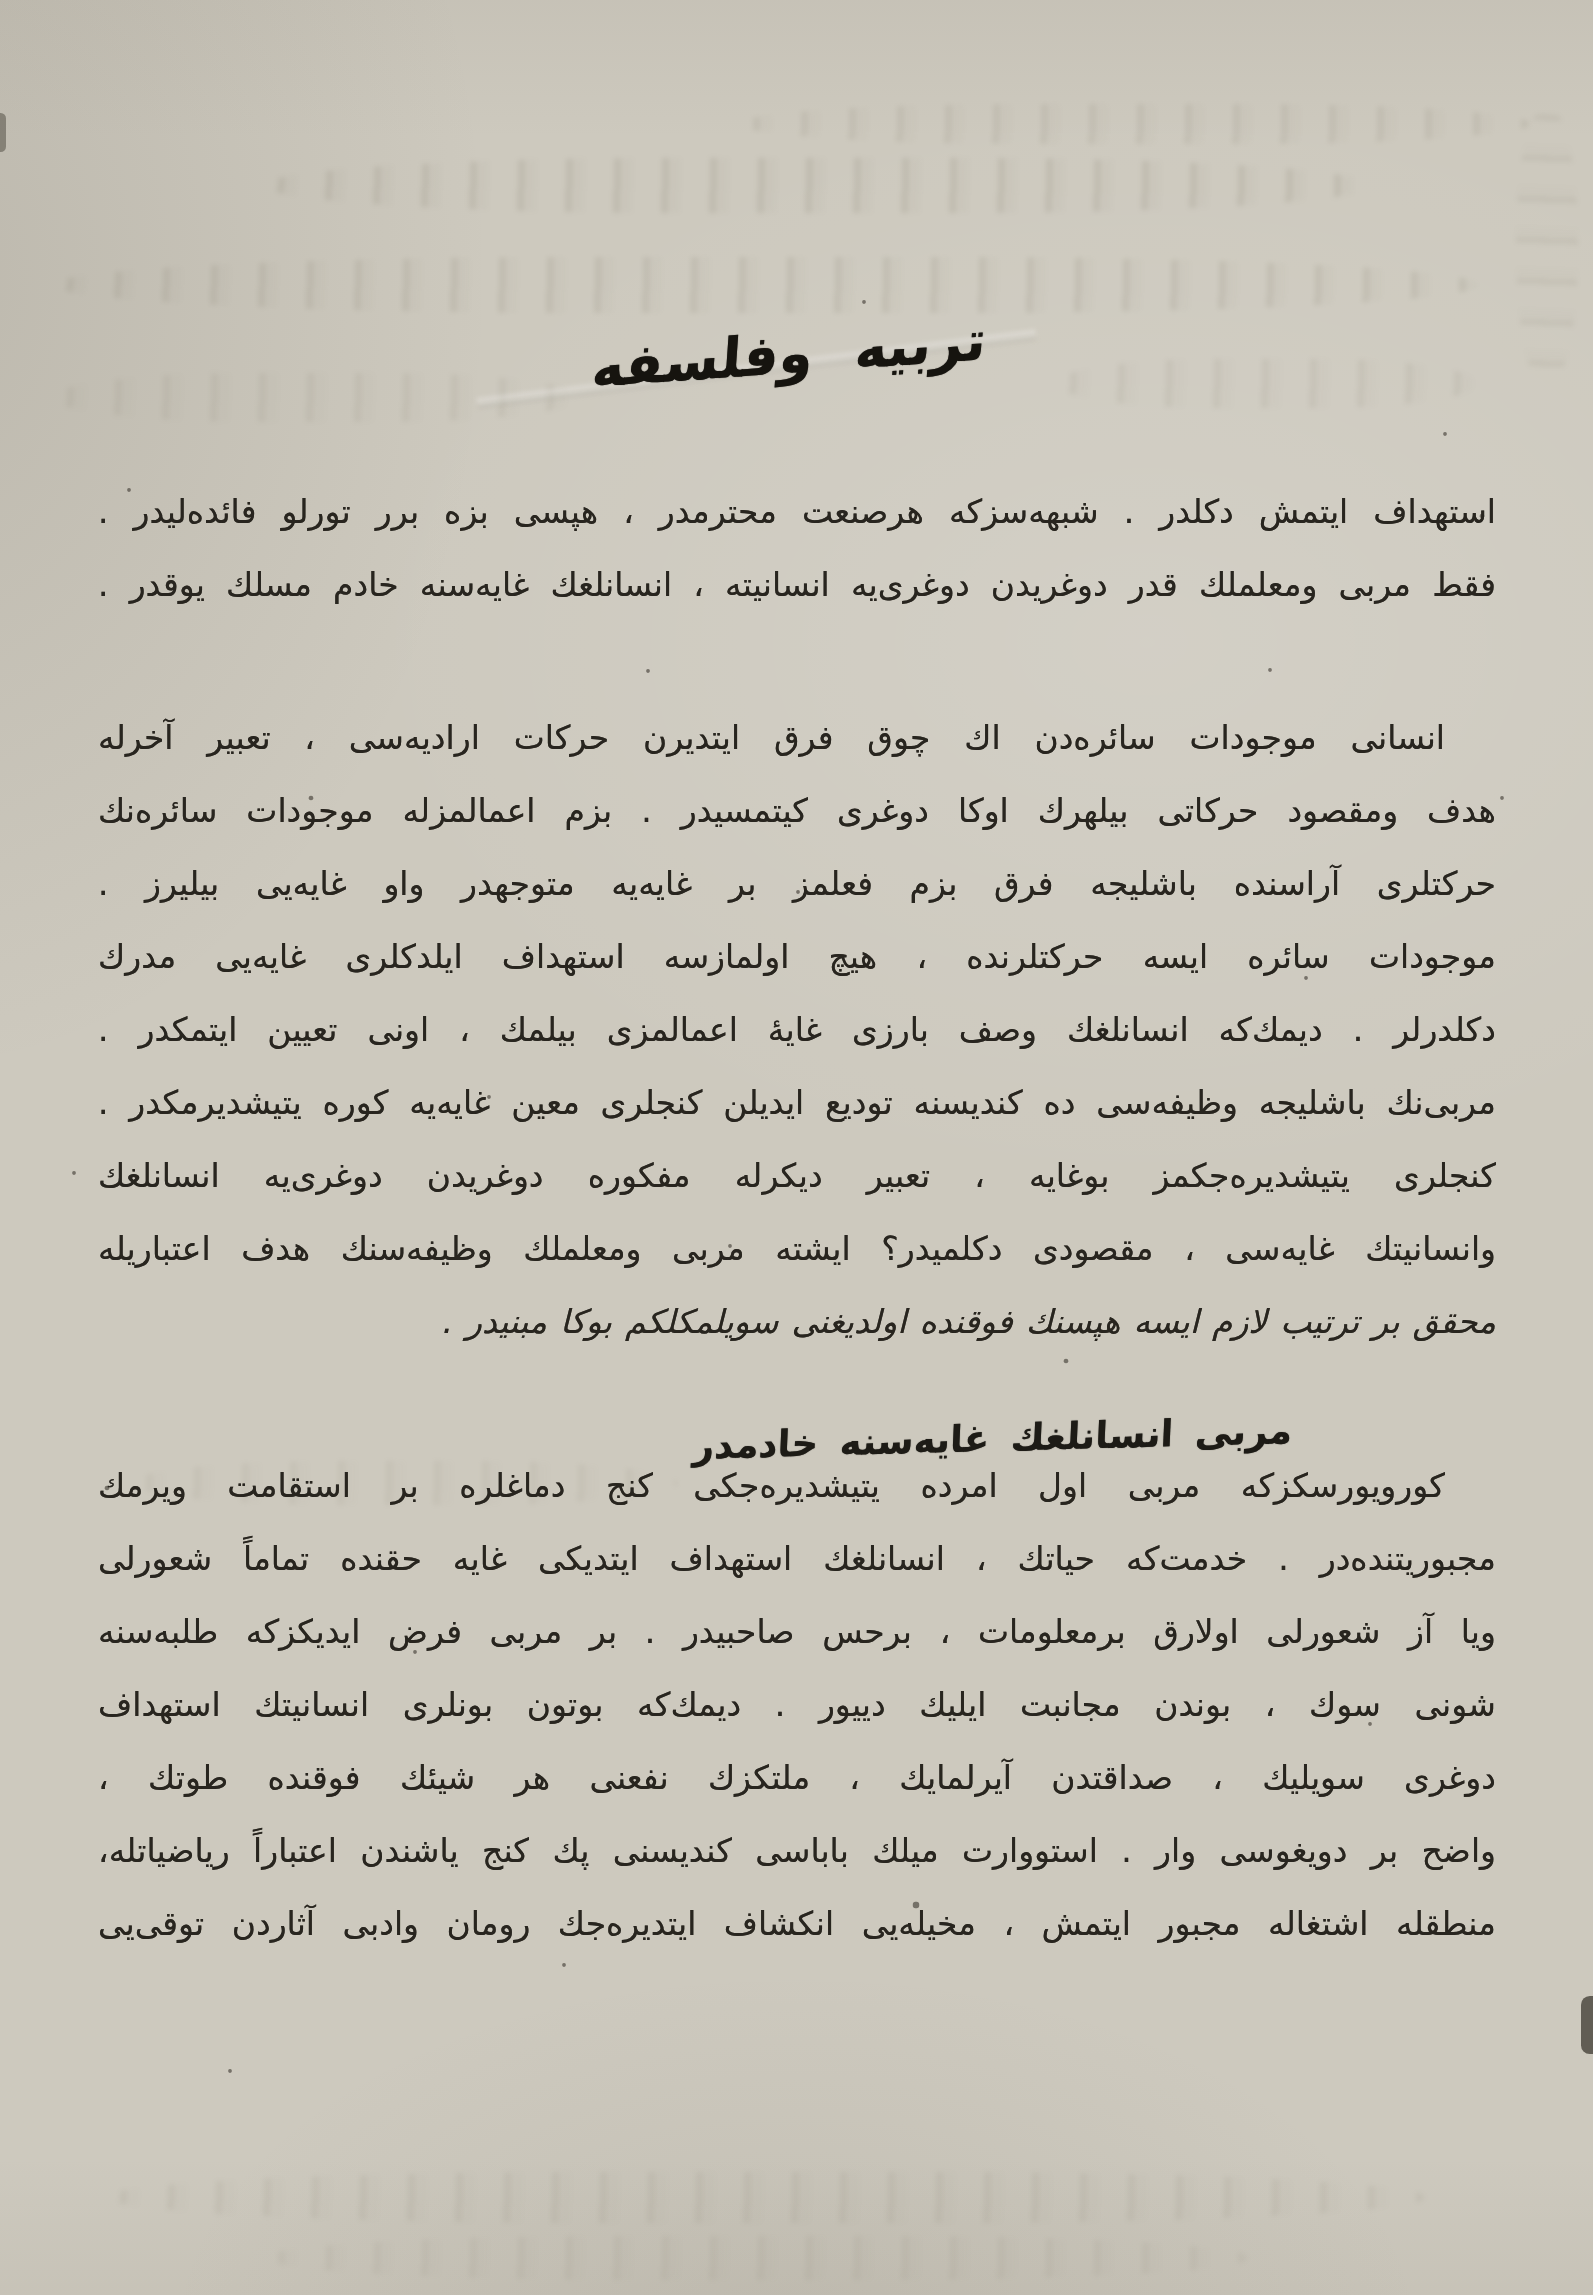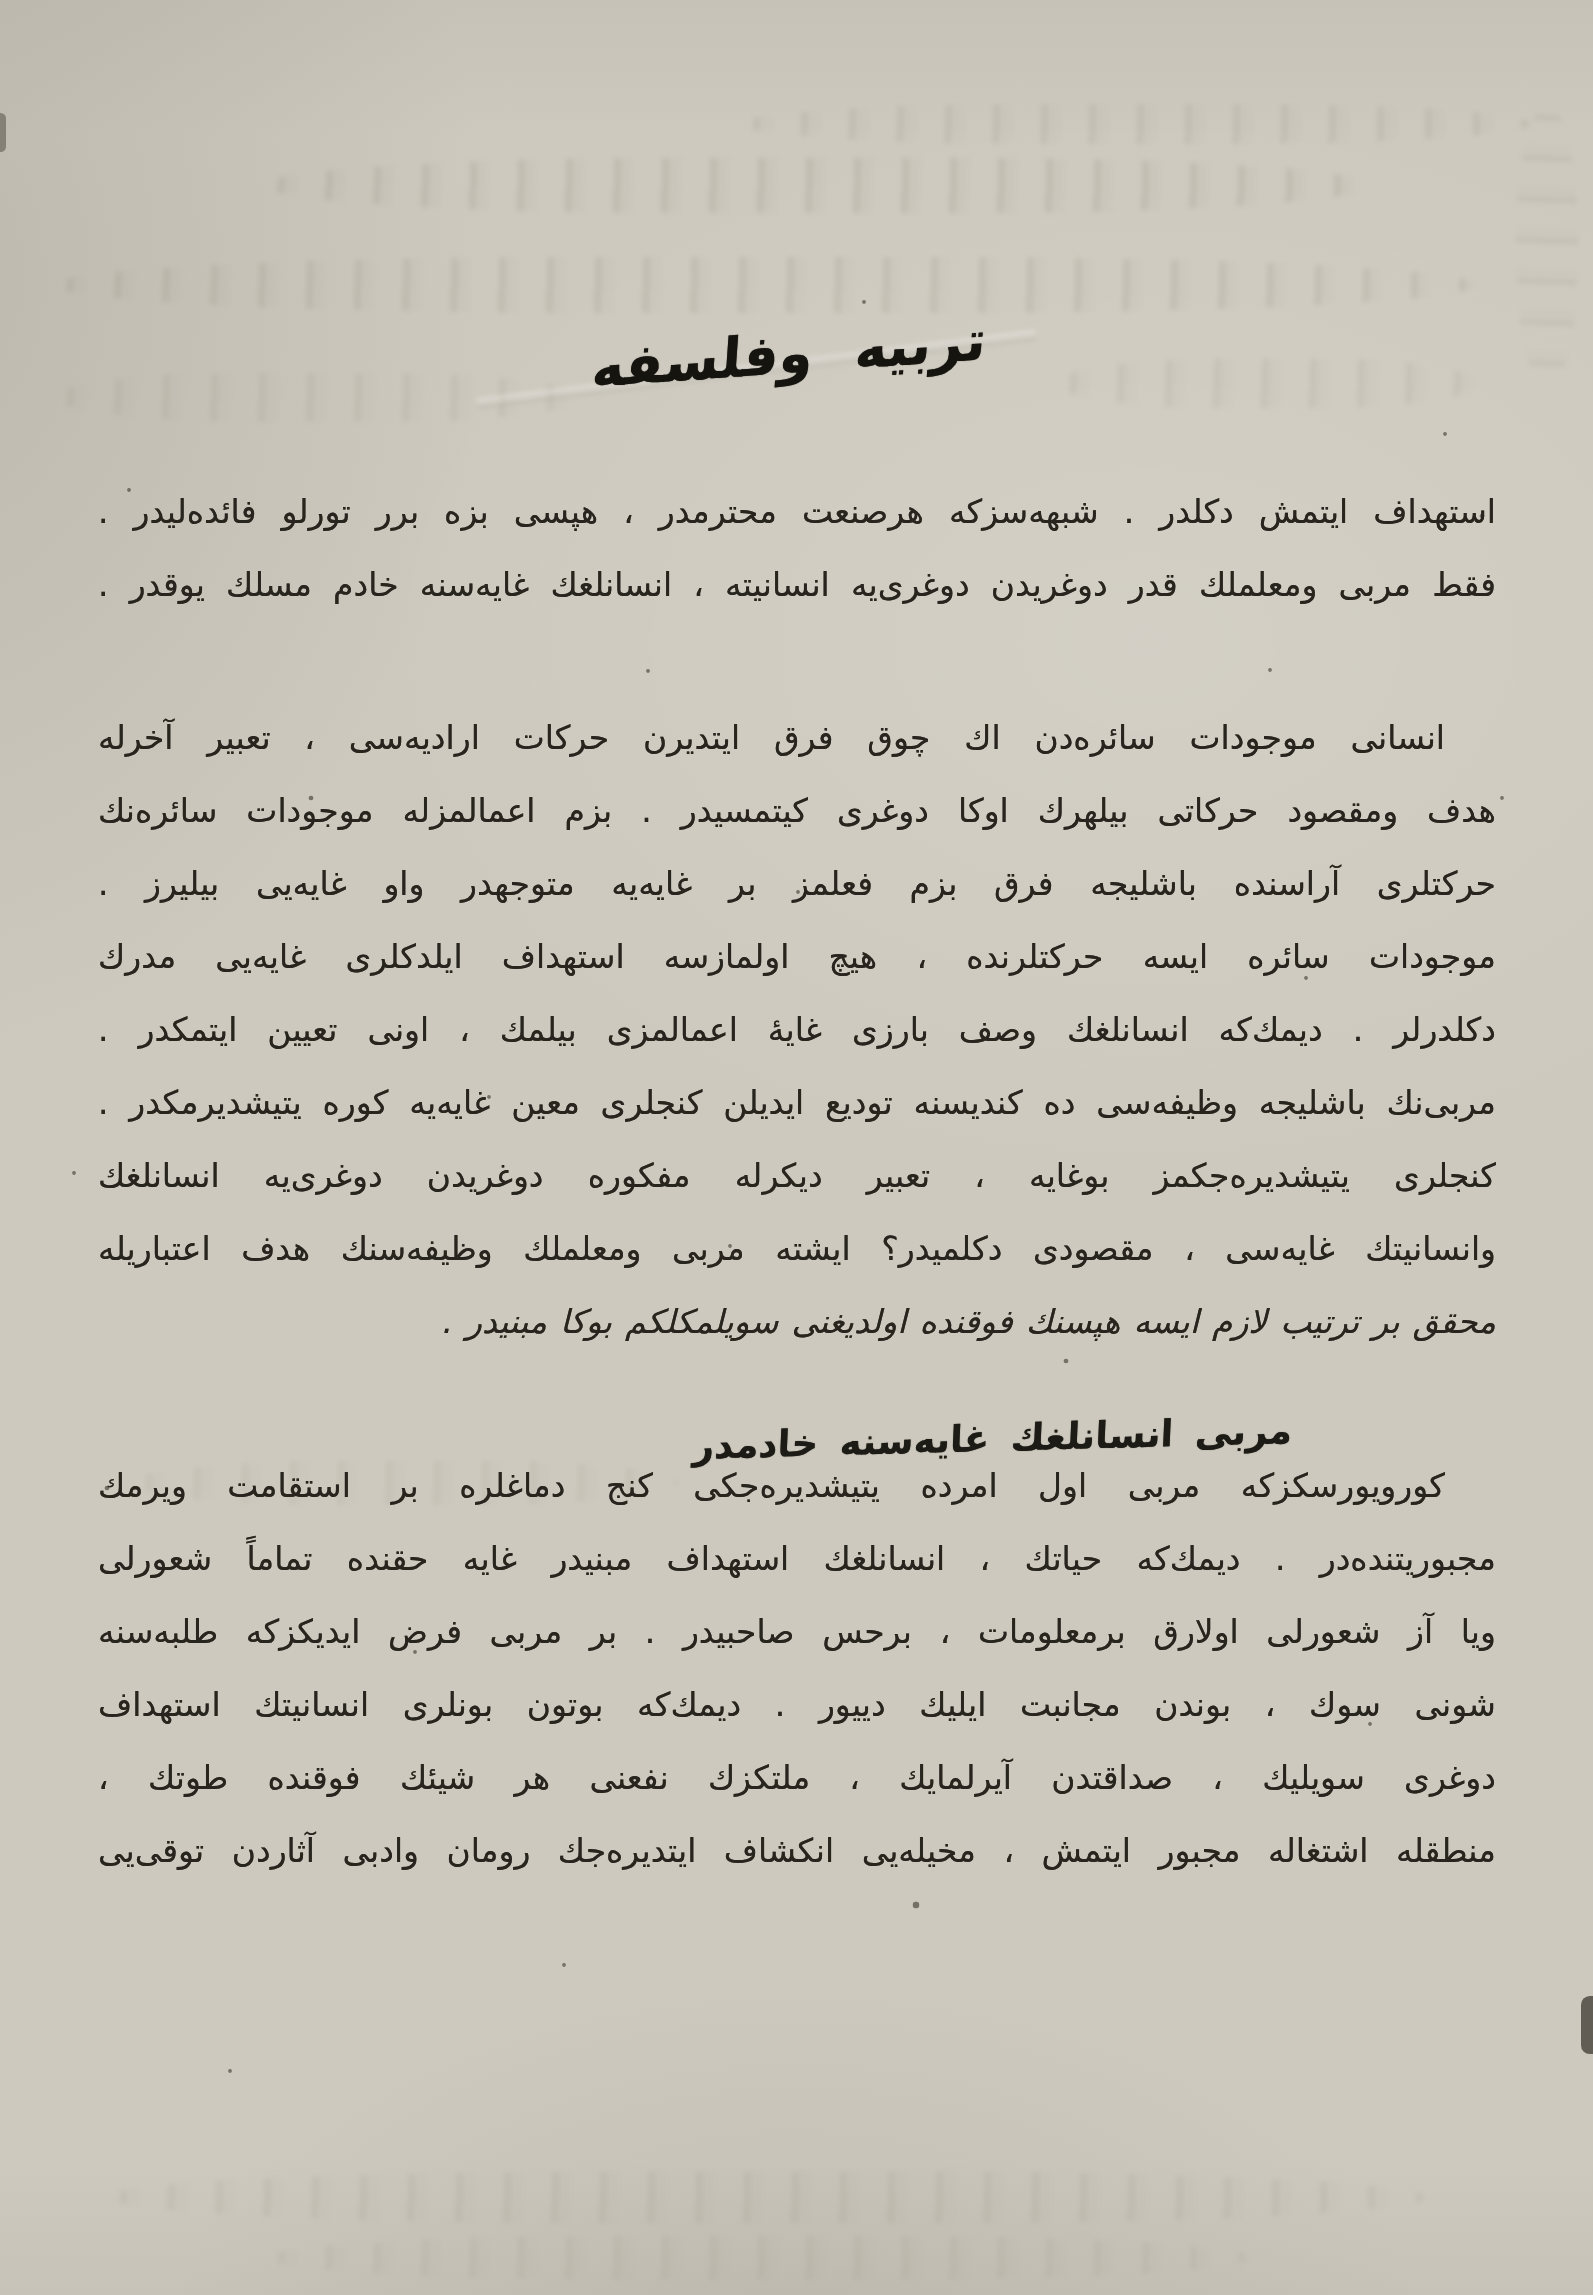--- a/index.html
+++ b/index.html
@@ -134,21 +134,22 @@
       <div class="line">مربی‌نك باشلیجه وظیفه‌سی ده كندیسنه تودیع ایدیلن كنجلری معین غایه‌یه كوره یتیشدیرمكدر .</div>
       <div class="line">كنجلری یتیشدیره‌جكمز بوغایه ، تعبیر دیكرله مفكوره دوغریدن دوغری‌یه انسانلغك</div>
       <div class="line">وانسانیتك غایه‌سی ، مقصودی دكلمیدر؟ ایشته مربی ومعلملك وظیفه‌سنك هدف اعتباریله</div>
       <div class="line endline">محقق بر ترتیب لازم ایسه هپسنك فوقنده اولدیغنی سویلمكلكم بوكا مبنیدر .</div>
     </div>
 
   <div class="heading">مربی انسانلغك غایه‌سنه خادمدر</div>
 
   <div class="para para-3">
       <div class="line indent">كورویورسكزكه مربی اول امرده یتیشدیره‌جكی كنج دماغلره بر استقامت ویرمك</div>
-      <div class="line">مجبوریتنده‌در . دیمك‌كه حیاتك ، انسانلغك استهداف مبنیدر غایه حقنده تماماً شعورلی</div>
+      <div class="line">مجبوریتنده‌در . خدمت‌كه حیاتك ، انسانلغك استهداف ایتدیكی غایه حقنده تماماً شعورلی</div>
       <div class="line">ویا آز شعورلی اولارق برمعلومات ، برحس صاحبیدر . بر مربی فرض ایدیكزكه طلبه‌سنه</div>
       <div class="line">شونی سوك ، بوندن مجانبت ایلیك دییور . دیمك‌كه بوتون بونلری انسانیتك استهداف</div>
       <div class="line">دوغری سویلیك ، صداقتدن آیرلمایك ، ملتكزك نفعنی هر شیئك فوقنده طوتك ،</div>
+      <div class="line">واضح بر دویغوسی وار . استووارت میلك باباسی كندیسنی پك كنج یاشندن اعتباراً ریاضیاتله،</div>
       <div class="line">منطقله اشتغاله مجبور ایتمش ، مخیله‌یی انكشاف ایتدیره‌جك رومان وادبی آثاردن توقی‌یی</div>
     </div>
 
 </div>
 
 
 </body></html>

